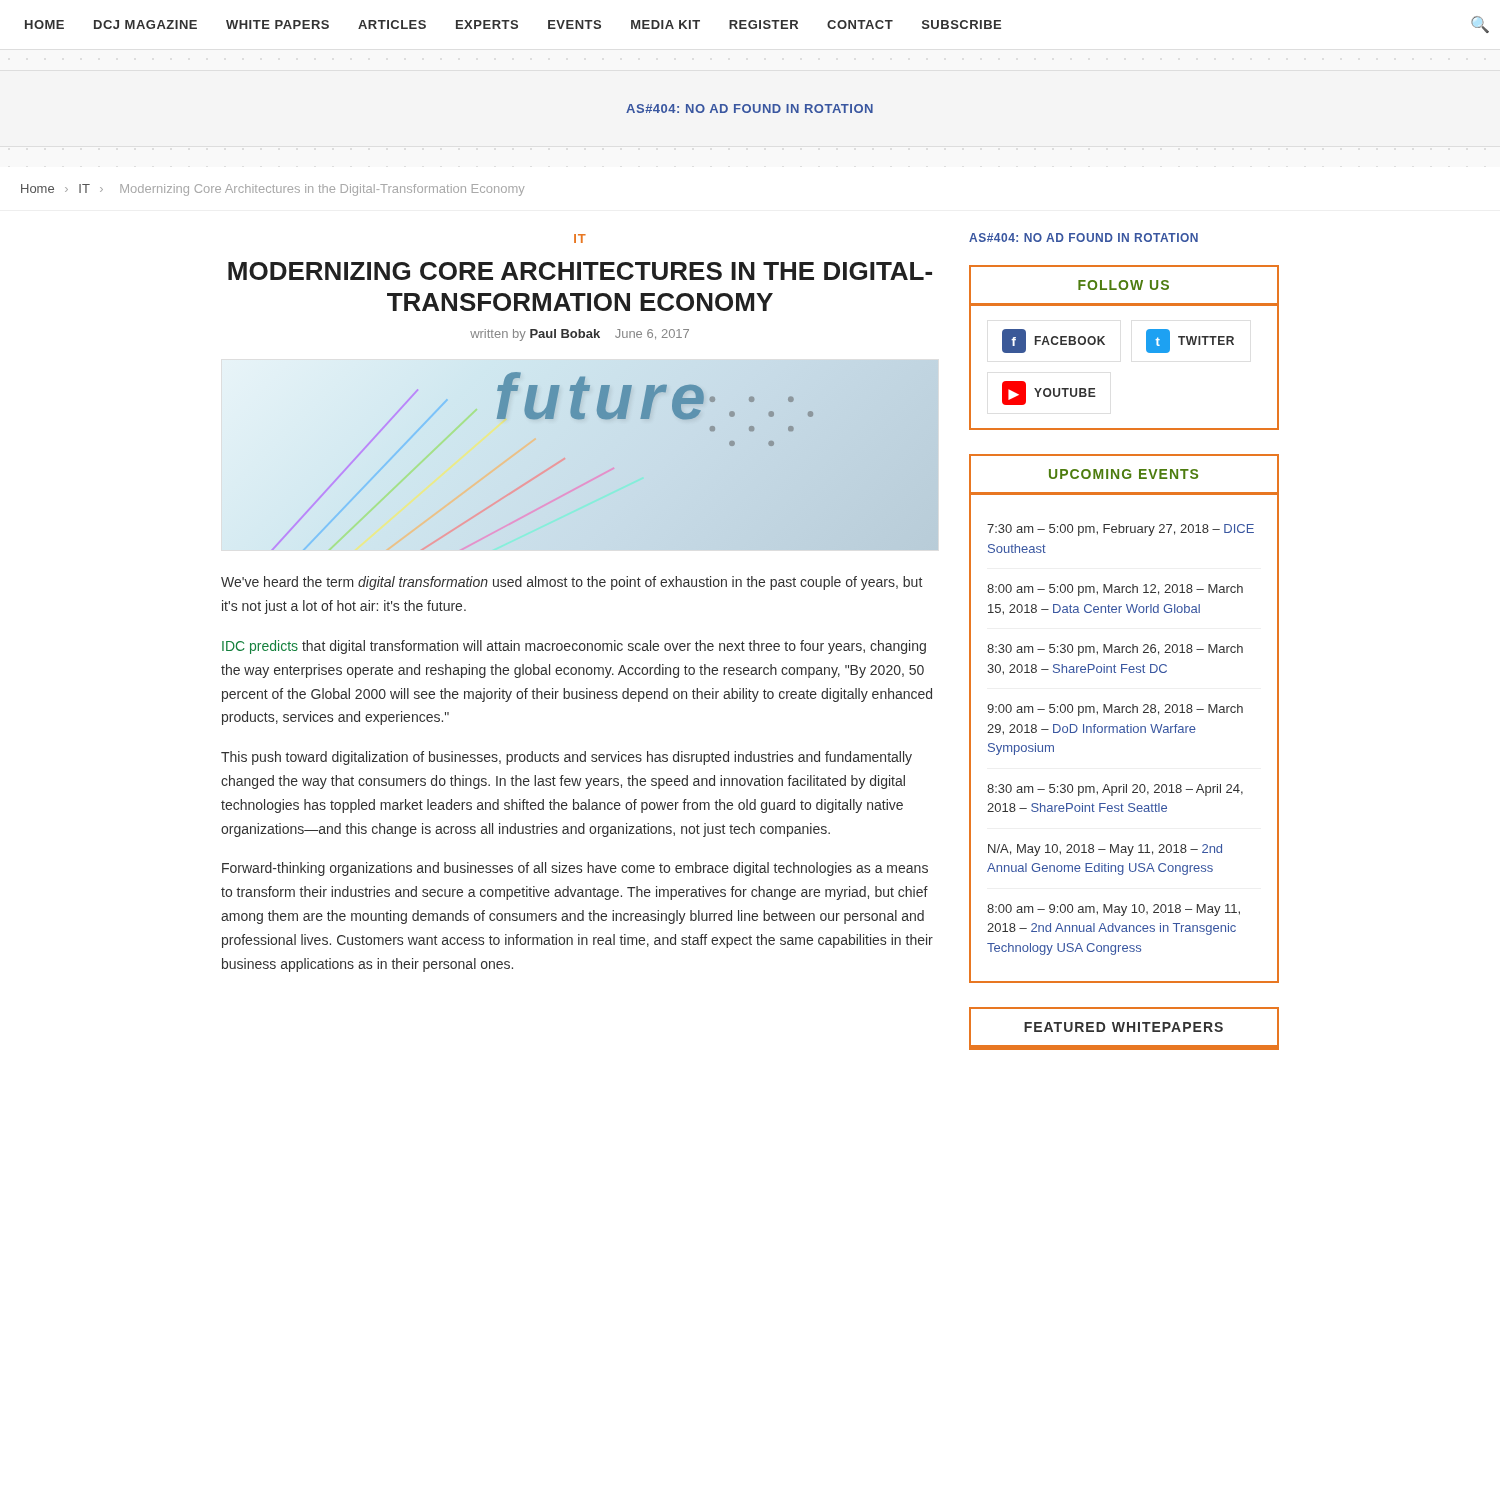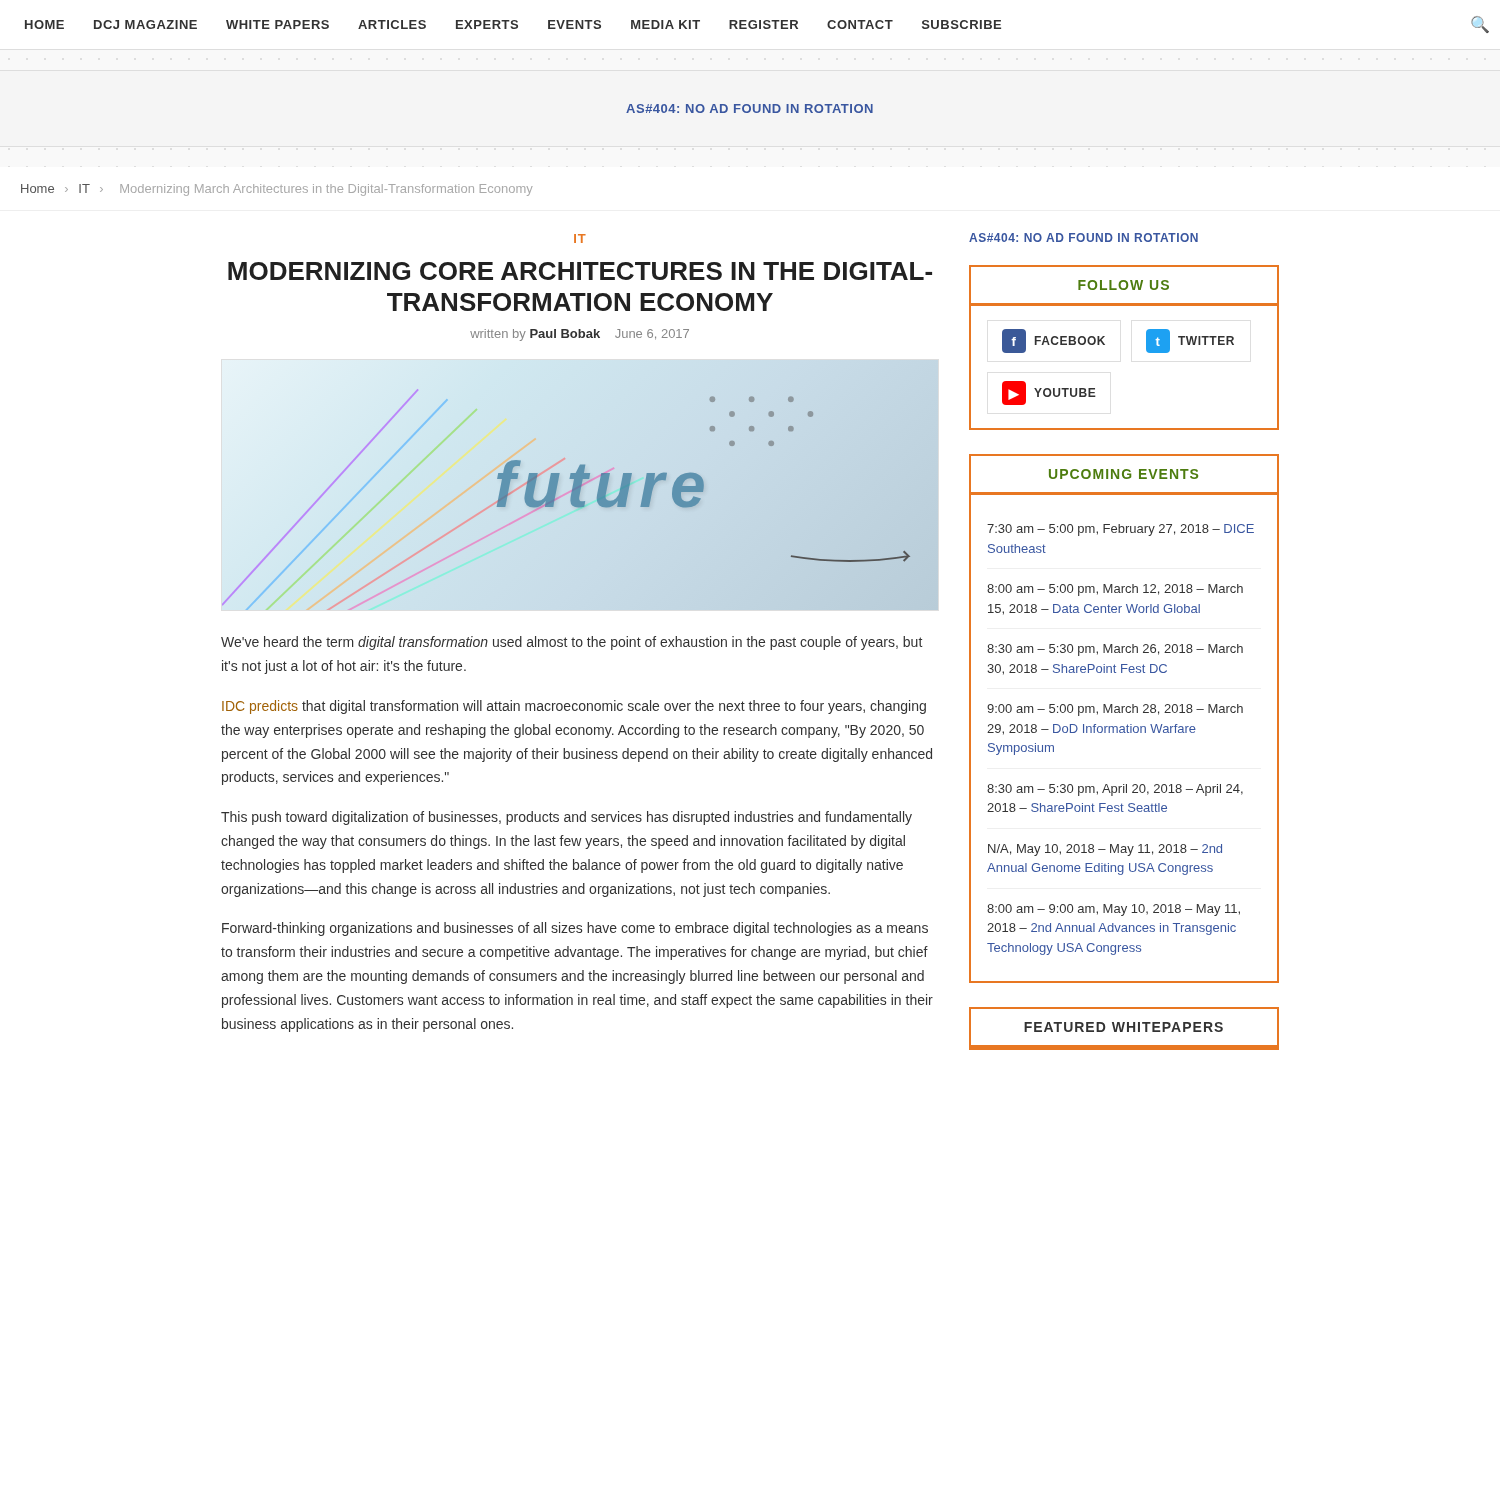--- a/index.html
+++ b/index.html
@@ -94,28 +94,27 @@
     .article-meta {
       text-align: center;
       font-size: 13px;
       color: #888;
       margin-bottom: 18px;
     }
     .article-meta a { color: #333; font-weight: bold; text-decoration: none; }
 
     .article-image {
       width: 100%;
-      height: 252px;
+      height: 192px;
       background: linear-gradient(135deg, #e8f4f8 0%, #d0e8f0 30%, #c8dce8 60%, #b8ccd8 100%);
       margin-bottom: 20px;
       border: 1px solid #ddd;
       position: relative;
       overflow: hidden;
       display: flex;
-      align-items: center;
       justify-content: center;
       padding-left: 46px;
     }
     .article-image-text {
       font-size: 64px;
       font-weight: 900;
       color: #3a7a9c;
       text-transform: lowercase;
       letter-spacing: 6px;
       font-style: italic;
@@ -127,21 +126,21 @@
       position: absolute;
       top: 0; left: 0; right: 0; bottom: 0;
     }
 
     .article-body p {
       font-size: 14px;
       line-height: 1.7;
       color: #333;
       margin-bottom: 16px;
     }
-    .article-body a { color: #a16207; text-decoration: none; }
+    .article-body a { color: #15803d; text-decoration: none; }
     .article-body em { }
 
     
     .sidebar {
       width: 310px;
       flex-shrink: 0;
       padding: 20px 0;
     }
 
     .sidebar-ad {
@@ -263,21 +262,21 @@
     <div class="ad-banner">
       <span>AS#404: NO AD FOUND IN ROTATION</span>
     </div>
   </div>
 
   <div class="breadcrumb">
     <a href="#">Home</a>
     <span>›</span>
     <a href="#">IT</a>
     <span>›</span>
-    <span>Modernizing March Architectures in the Digital-Transformation Economy</span>
+    <span>Modernizing Core Architectures in the Digital-Transformation Economy</span>
   </div>
 
   <div class="main-layout">
 
     <div class="article-area">
 
       <div class="article-category">IT</div>
 
       <h1 class="article-title">
         <span>MODERNIZING CORE ARCHITECTURES IN THE DIGITAL-</span><br>

